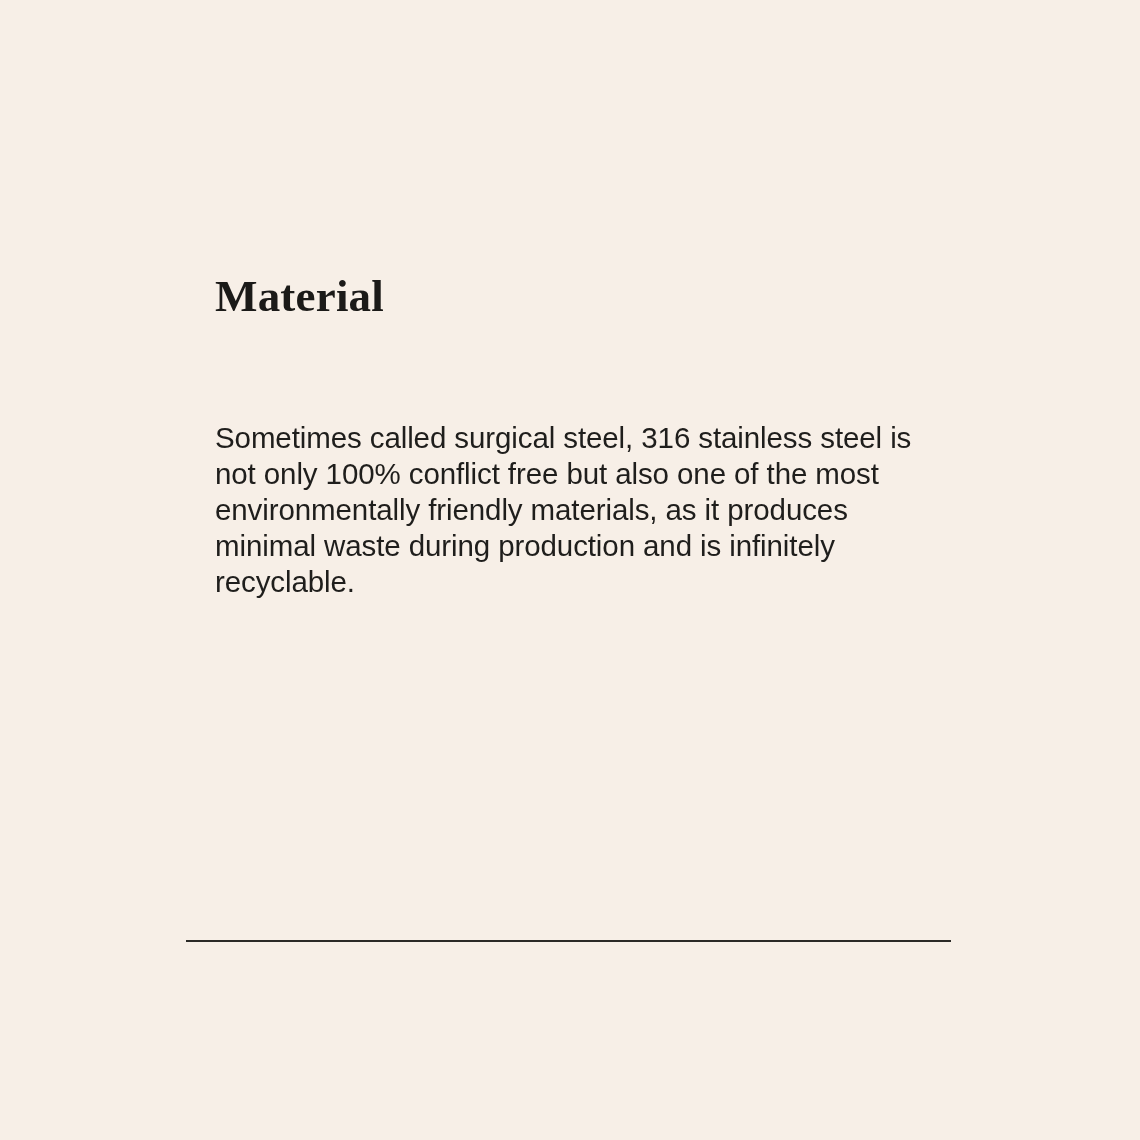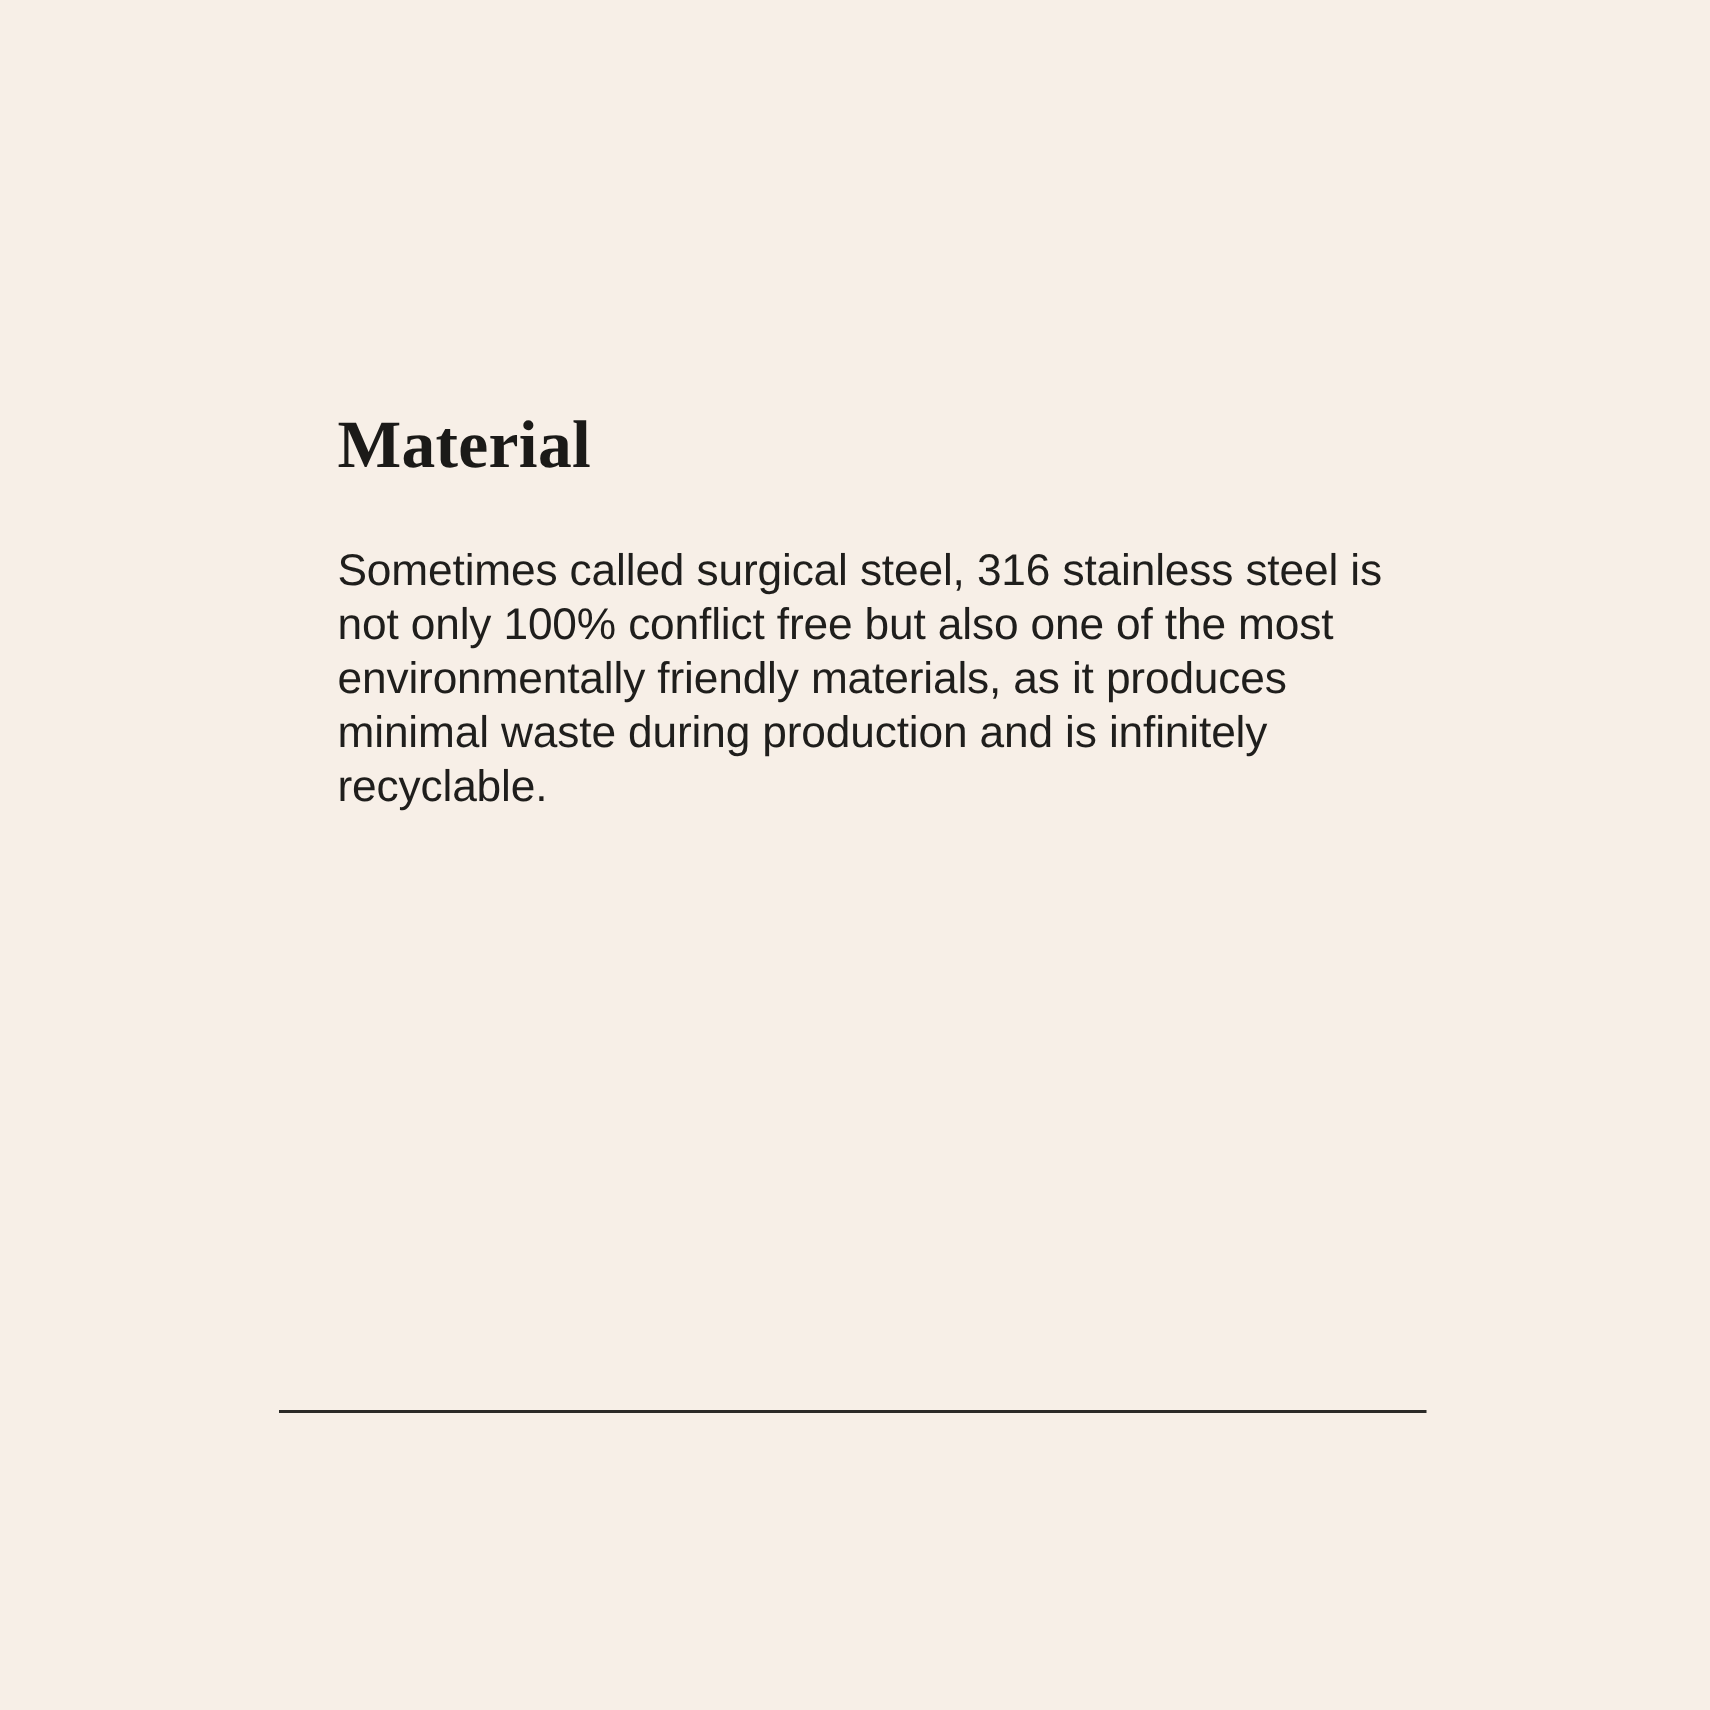--- a/index.html
+++ b/index.html
@@ -16,35 +16,35 @@
   }
   .page {
     position: relative;
     width: 1140px;
     height: 1140px;
     background: #f7efe7;
     box-sizing: border-box;
   }
   .content {
     position: absolute;
-    left: 225px;
+    left: 215px;
     top: 272px;
     width: 745px;
   }
   .section-title {
     font-family: "Liberation Serif", serif;
     font-weight: 700;
     font-size: 45px;
     line-height: 1.1;
     color: #1b1a18;
     letter-spacing: 0.2px;
     margin: 0;
   }
   .body-block {
-    margin-top: 41px;
+    margin-top: 98px;
   }
   .paragraph {
     font-family: "Liberation Sans", sans-serif;
     font-size: 29.5px;
     line-height: 36px;
     color: #1f1e1c;
     letter-spacing: -0.1px;
     margin: 0;
     max-width: 730px;
   }

